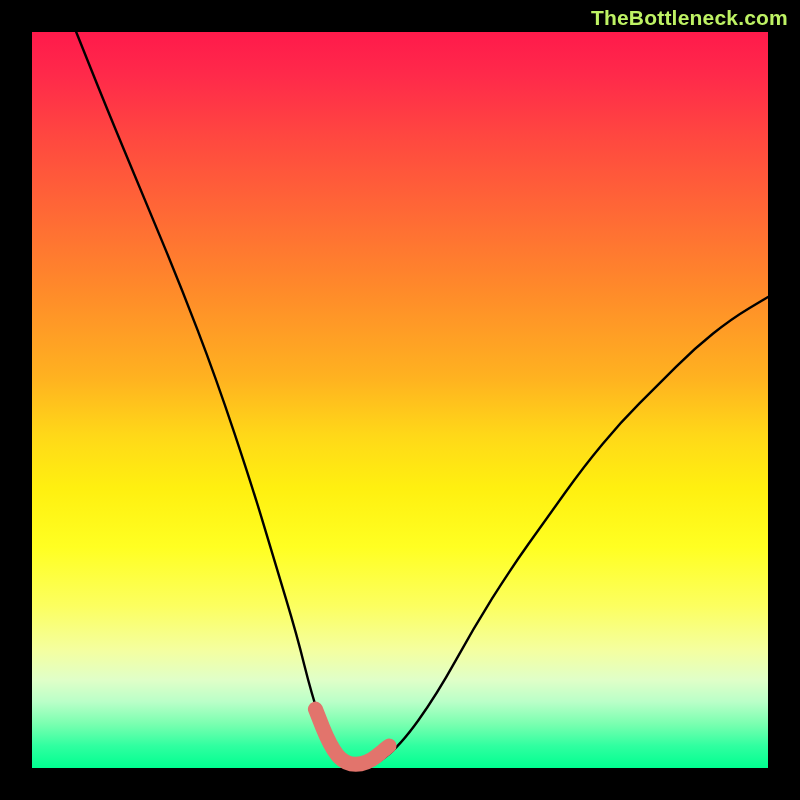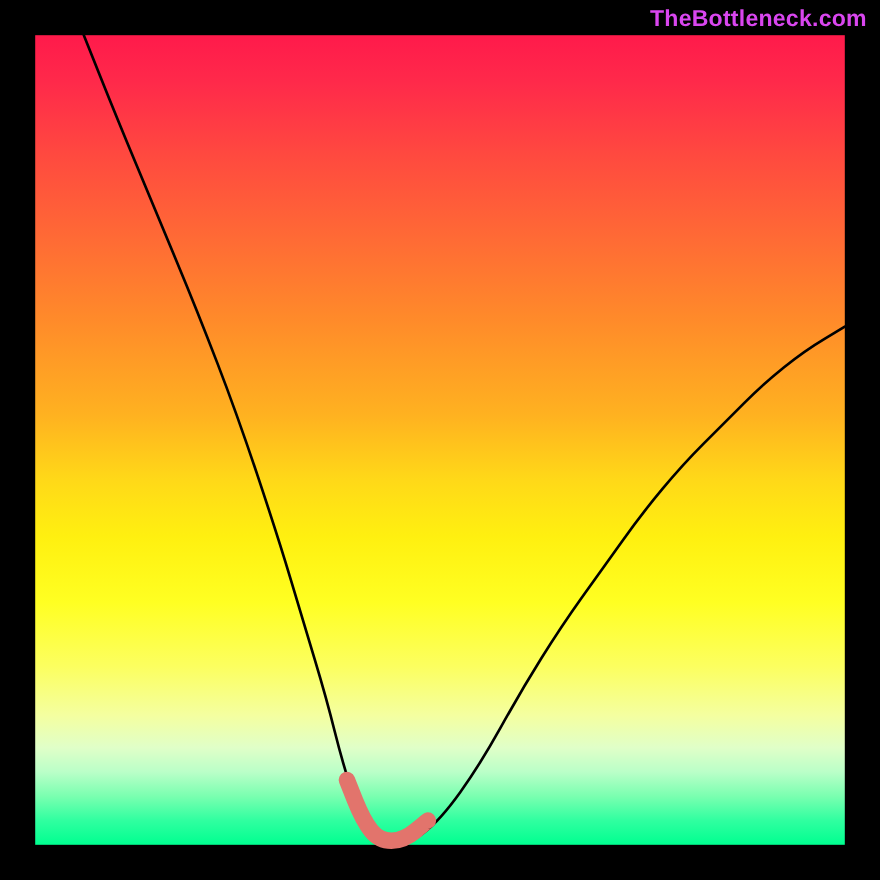--- a/index.html
+++ b/index.html
@@ -35,21 +35,21 @@
       #00ff90 100%
     );
   }
   .watermark {
     position: absolute;
     top: 6px;
     right: 12px;
     font-family: Arial, Helvetica, sans-serif;
     font-size: 21px;
     font-weight: 600;
-    color: #d946ef;
+    color: #bef264;
     letter-spacing: 0.2px;
     user-select: none;
   }
   svg.curve {
     position: absolute;
     left: 0; top: 0;
     width: 100%; height: 100%;
     overflow: visible;
   }
 </style>

